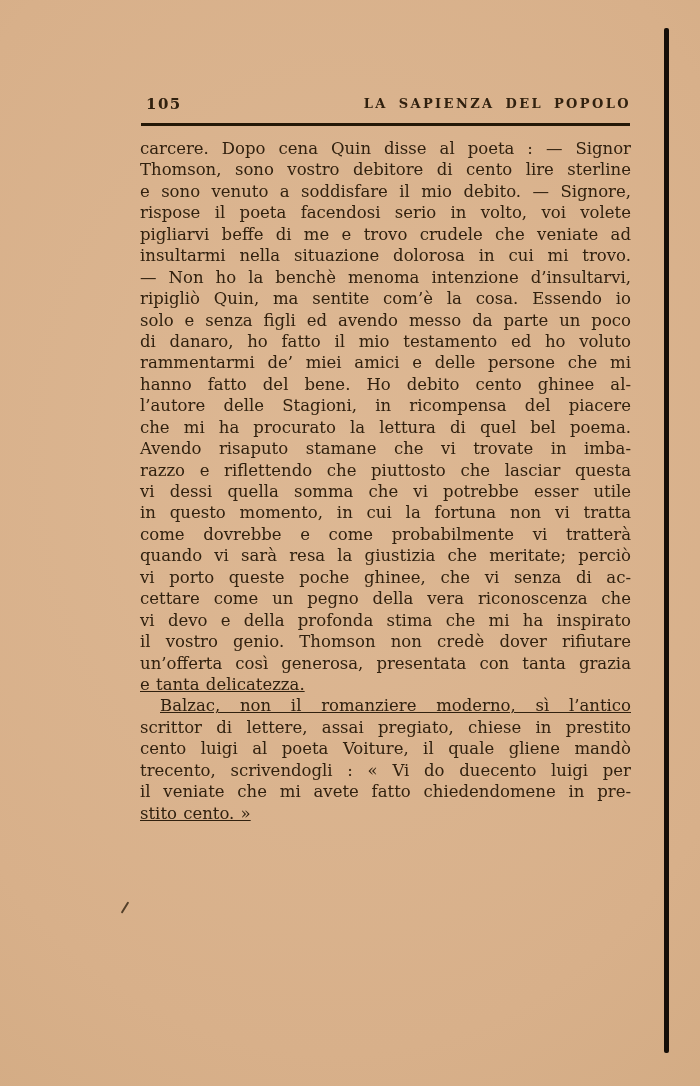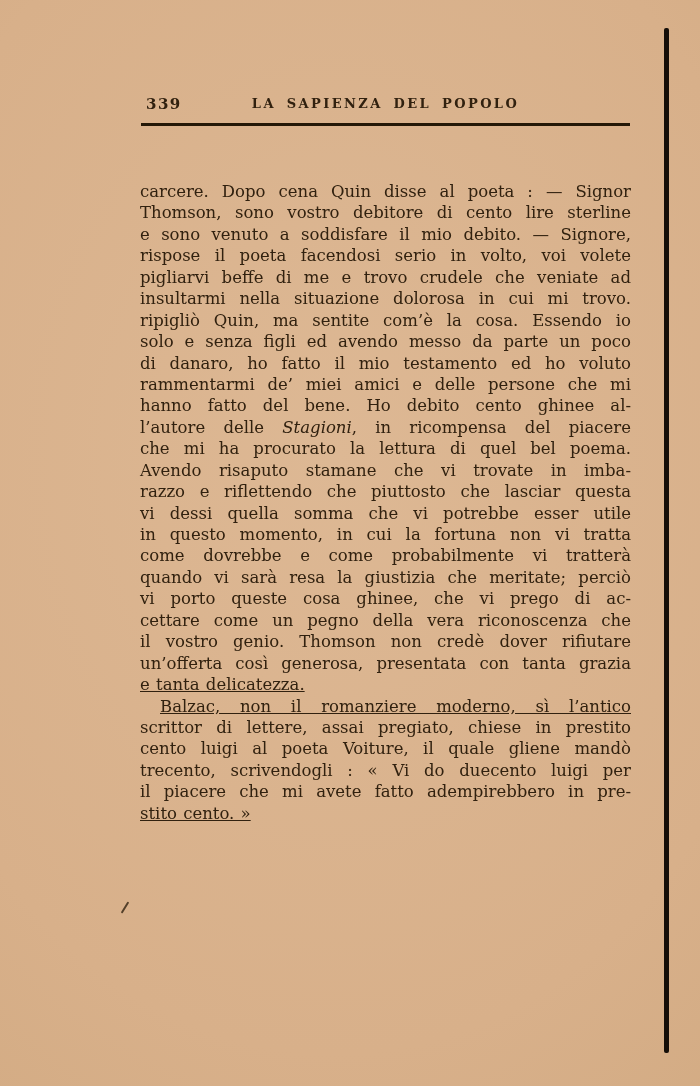--- a/index.html
+++ b/index.html
@@ -20,51 +20,50 @@
   .page-number {
     position: absolute;
     left: 6px; top: 1px;
     font-size: 15px;
     letter-spacing: 1.5px;
     font-weight: bold;
   }
   .running-title {
     position: absolute;
     left: 0; right: 0; top: 2px;
-    text-align: center;
+    text-align: right;
     font-size: 13px;
     font-weight: bold;
     letter-spacing: 2.4px;
     word-spacing: 4px;
   }
   .header-rule {
     position: absolute;
     left: 141px; top: 123px;
     width: 489px; height: 3px;
     background: #241807;
   }
 
   .text-block {
     position: absolute;
     left: 140px; top: 138px;
     width: 491px;
-    margin-top: 43px;
   }
   .line {
     height: 21.45px;
     line-height: 21.45px;
     font-size: 16.5px;
     word-spacing: 1px;
     text-align: justify;
     text-align-last: justify;
     white-space: nowrap;
   }
   .line.last { text-align-last: left; text-decoration: underline; }
   .line.indent { text-indent: 20px; text-decoration: underline; }
-  .italic { font-style: italic; }
+  .italic { }
 
   .scan-edge {
     position: absolute;
     left: 664px; top: 28px;
     width: 5px; height: 1025px;
     background: #150e08;
     border-radius: 2px;
   }
   .pen-mark {
     position: absolute;
@@ -72,58 +71,60 @@
     width: 2px; height: 13px;
     background: #54402a;
     transform: rotate(32deg);
     border-radius: 1px;
   }
 </style>
 </head>
 <body>
 
 <div class="page-header">
-  <span class="page-number">339</span>
+  <span class="page-number">105</span>
   <span class="running-title">LA SAPIENZA DEL POPOLO</span>
 </div>
 
 <div class="header-rule"></div>
 
 <div class="text-block">
     <div>
       <div class="line"><span>carcere. Dopo cena Quin disse al poeta : — Signor</span></div>
       <div class="line"><span>Thomson, sono vostro debitore di cento lire sterline</span></div>
       <div class="line"><span>e sono venuto a soddisfare il mio debito. — Signore,</span></div>
       <div class="line"><span>rispose il poeta facendosi serio in volto, voi volete</span></div>
       <div class="line"><span>pigliarvi beffe di me e trovo crudele che veniate ad</span></div>
       <div class="line"><span>insultarmi nella situazione dolorosa in cui mi trovo.</span></div>
+      <div class="line"><span>— Non ho la benchè menoma intenzione d’insultarvi,</span></div>
       <div class="line"><span>ripigliò Quin, ma sentite com’è la cosa. Essendo io</span></div>
       <div class="line"><span>solo e senza figli ed avendo messo da parte un poco</span></div>
       <div class="line"><span>di danaro, ho fatto il mio testamento ed ho voluto</span></div>
       <div class="line"><span>rammentarmi de’ miei amici e delle persone che mi</span></div>
       <div class="line"><span>hanno fatto del bene. Ho debito cento ghinee al-</span></div>
       <div class="line"><span>l’autore delle </span><span class="italic">Stagioni</span><span>, in ricompensa del piacere</span></div>
       <div class="line"><span>che mi ha procurato la lettura di quel bel poema.</span></div>
       <div class="line"><span>Avendo risaputo stamane che vi trovate in imba-</span></div>
       <div class="line"><span>razzo e riflettendo che piuttosto che lasciar questa</span></div>
       <div class="line"><span>vi dessi quella somma che vi potrebbe esser utile</span></div>
       <div class="line"><span>in questo momento, in cui la fortuna non vi tratta</span></div>
       <div class="line"><span>come dovrebbe e come probabilmente vi tratterà</span></div>
       <div class="line"><span>quando vi sarà resa la giustizia che meritate; perciò</span></div>
-      <div class="line"><span>vi porto queste cosa ghinee, che vi prego di ac-</span></div>
+      <div class="line"><span>vi porto queste poche ghinee, che vi senza di ac-</span></div>
       <div class="line"><span>cettare come un pegno della vera riconoscenza che</span></div>
+      <div class="line"><span>vi devo e della profonda stima che mi ha inspirato</span></div>
       <div class="line"><span>il vostro genio. Thomson non credè dover rifiutare</span></div>
       <div class="line"><span>un’offerta così generosa, presentata con tanta grazia</span></div>
       <div class="line last"><span>e tanta delicatezza.</span></div>
     </div>
     <div>
       <div class="line indent"><span>Balzac, non il romanziere moderno, sì l’antico</span></div>
       <div class="line"><span>scrittor di lettere, assai pregiato, chiese in prestito</span></div>
       <div class="line"><span>cento luigi al poeta Voiture, il quale gliene mandò</span></div>
       <div class="line"><span>trecento, scrivendogli : « Vi do duecento luigi per</span></div>
-      <div class="line"><span>il piacere che mi avete fatto adempirebbero in pre-</span></div>
+      <div class="line"><span>il veniate che mi avete fatto chiedendomene in pre-</span></div>
       <div class="line last"><span>stito cento. »</span></div>
     </div>
   </div>
 
 <div class="scan-edge"></div>
 
 <div class="pen-mark"></div>
 
 </body></html>

